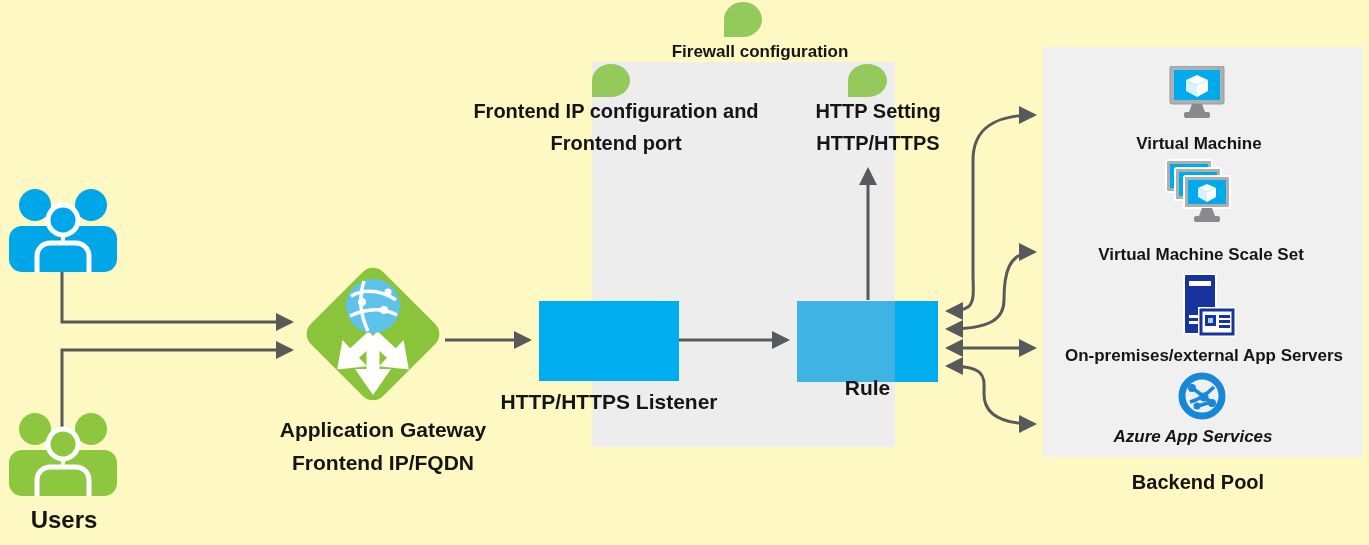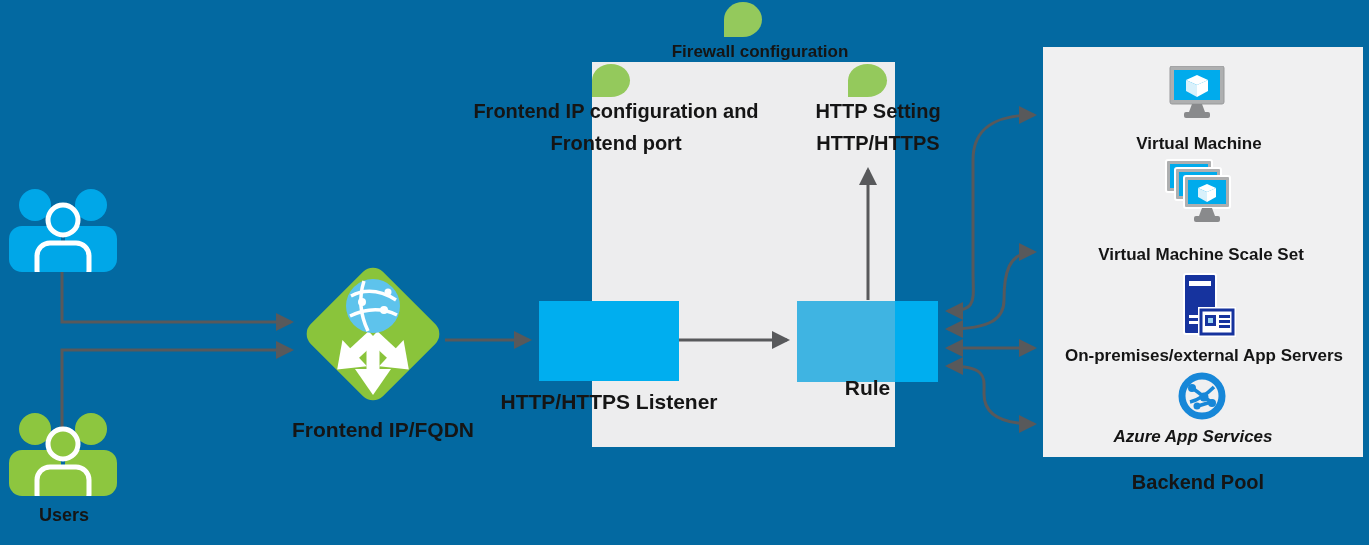--- a/index.html
+++ b/index.html
@@ -1,35 +1,35 @@
 <!DOCTYPE html>
 <html><head>
 <meta charset="utf-8">
 <style>
   html,body{margin:0;padding:0;background:#fff;}
   #canvas{
-    position:relative;width:1369px;height:545px;background:#0369a1;overflow:hidden;
+    position:relative;width:1369px;height:545px;background:#fef9c3;overflow:hidden;
     font-family:"Liberation Sans",sans-serif;color:#1a1a1a;
   }
   .panel{position:absolute;background:#efefef;}
   #waf-panel{left:592px;top:62px;width:303px;height:385px;background:#ededee;}
   #backend-panel{left:1043px;top:47px;width:320px;height:410px;background:#f0f0f1;}
   .leaf{position:absolute;background:#94c95c;border-radius:50% 50% 50% 0;}
   #leaf-firewall{left:724px;top:2px;width:38px;height:35px;}
   #leaf-frontend{left:592px;top:64px;width:38px;height:33px;}
   #leaf-http{left:848px;top:64px;width:39px;height:33px;}
   .label{position:absolute;font-weight:bold;text-align:center;line-height:1.6;color:#151515;}
   #lbl-firewall{left:610px;top:38px;width:300px;font-size:17px;}
   #lbl-frontend{left:442px;top:95px;width:348px;font-size:20px;}
   #lbl-httpsetting{left:768px;top:95px;width:220px;font-size:20px;}
   #lbl-listener{left:500px;top:385px;width:218px;font-size:21px;}
   #lbl-rule{left:797px;top:371px;width:141px;font-size:21px;}
   #lbl-waf{left:600px;top:459px;width:300px;font-size:21px;}
   #lbl-appgw{left:248px;top:414px;width:270px;font-size:21px;line-height:1.55;}
-  #lbl-users{left:8px;top:501px;width:112px;font-size:18px;}
+  #lbl-users{left:8px;top:501px;width:112px;font-size:24px;}
   #lbl-vm{left:1083px;top:130px;width:232px;font-size:17px;}
   #lbl-vmss{left:1063px;top:241px;width:276px;font-size:17px;}
   #lbl-onprem{left:1046px;top:342px;width:316px;font-size:17px;}
   #lbl-appsvc{left:1077px;top:423px;width:232px;font-size:17px;font-style:italic;}
   #lbl-pool{left:1073px;top:466px;width:250px;font-size:20px;}
   .box{position:absolute;}
   #box-listener{left:539px;top:301px;width:140px;height:80px;background:#00aeef;}
   #box-rule{left:797px;top:301px;width:141px;height:81px;
     background:linear-gradient(to right,#3fb4e2 0,#3fb4e2 98px,#00aeef 98px);}
   .icon{position:absolute;}
@@ -209,20 +209,21 @@
     <div>HTTP Setting</div>
     <div>HTTP/HTTPS</div>
   </div>
 
   <div class="label" id="lbl-listener">HTTP/HTTPS Listener</div>
 
   <div class="label" id="lbl-rule">Rule</div>
 
 
   <div class="label" id="lbl-appgw">
+    <div>Application Gateway</div>
     <div>Frontend IP/FQDN</div>
   </div>
 
   <div class="label" id="lbl-users">Users</div>
 
   <div class="label" id="lbl-vm">Virtual Machine</div>
 
   <div class="label" id="lbl-vmss">Virtual Machine Scale Set</div>
 
   <div class="label" id="lbl-onprem">On-premises/external App Servers</div>

